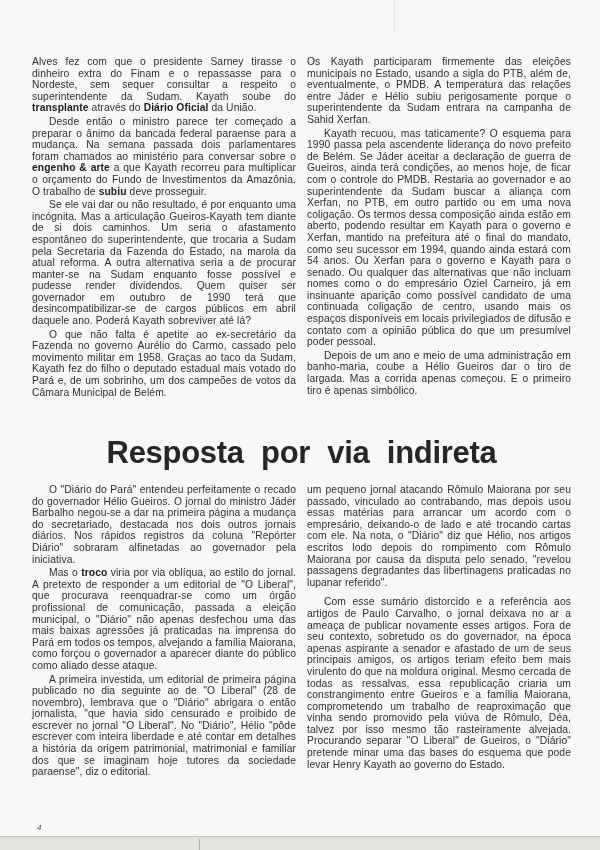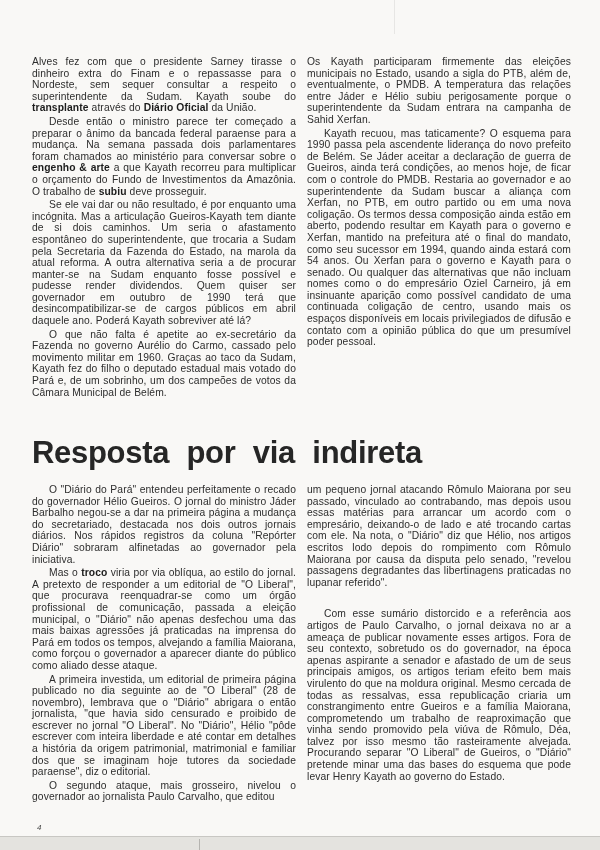--- a/index.html
+++ b/index.html
@@ -20,25 +20,25 @@
   .columns{display:flex;gap:11px;}
   .columns.top{min-height:372px;align-items:flex-start;}
   .col{width:264px;flex:0 0 264px;}
   .col p{
     margin:0 0 2px 0;
     font-size:10.3px;line-height:11.6px;
     text-align:justify;letter-spacing:0.1px;
     color:var(--ink);
   }
   .col p.indent{text-indent:17px;}
-  .col p.spaced{margin-top:20px;}
+  .col p.spaced{margin-top:8px;}
   .col b{font-weight:700;color:#1c1c1c;}
   .headline{
     margin:7px 0 13px 0;
-    text-align:left;
+    text-align:center;
     font-size:31px;font-weight:700;
     letter-spacing:-0.3px;word-spacing:9px;
     color:var(--headline-ink);
   }
   .page-number{
     position:absolute;left:37px;bottom:18px;
     font-size:8px;font-style:italic;color:#4a4a4a;
   }
   .scan-line-top{
     position:absolute;left:394px;top:0;width:1px;height:34px;
@@ -58,36 +58,36 @@
 
 <div class="page">
 
   <div class="scan-line-top"></div>
 
   <section class="columns top">
     <div class="col">
         <p class="">Alves fez com que o presidente Sarney tirasse o dinheiro extra do Finam e o repassasse para o Nordeste, sem sequer consultar a respeito o superintendente da Sudam. Kayath soube do <b>transplante</b> através do <b>Diário Oficial</b> da União.</p>
         <p class="indent">Desde então o ministro parece ter começado a preparar o ânimo da bancada federal paraense para a mudança. Na semana passada dois parlamentares foram chamados ao ministério para conversar sobre o <b>engenho &amp; arte</b> a que Kayath recorreu para multiplicar o orçamento do Fundo de Investimentos da Amazônia. O trabalho de <b>subiu</b> deve prosseguir.</p>
         <p class="indent">Se ele vai dar ou não resultado, é por enquanto uma incógnita. Mas a articulação Gueiros-Kayath tem diante de si dois caminhos. Um seria o afastamento espontâneo do superintendente, que trocaria a Sudam pela Secretaria da Fazenda do Estado, na marola da atual reforma. A outra alternativa seria a de procurar manter-se na Sudam enquanto fosse possível e pudesse render dividendos. Quem quiser ser governador em outubro de 1990 terá que desincompatibilizar-se de cargos públicos em abril daquele ano. Poderá Kayath sobreviver até lá?</p>
-        <p class="indent">O que não falta é apetite ao ex-secretário da Fazenda no governo Aurélio do Carmo, cassado pelo movimento militar em 1960. Graças ao taco da Sudam, Kayath fez do filho o deputado estadual mais votado do Pará e, de um sobrinho, um dos campeões de votos da Câmara Municipal de Belém.</p>
+        <p class="indent">O que não falta é apetite ao ex-secretário da Fazenda no governo Aurélio do Carmo, cassado pelo movimento militar em 1958. Graças ao taco da Sudam, Kayath fez do filho o deputado estadual mais votado do Pará e, de um sobrinho, um dos campeões de votos da Câmara Municipal de Belém.</p>
       </div>
     <div class="col">
         <p class="">Os Kayath participaram firmemente das eleições municipais no Estado, usando a sigla do PTB, além de, eventualmente, o PMDB. A temperatura das relações entre Jáder e Hélio subiu perigosamente porque o superintendente da Sudam entrara na campanha de Sahid Xerfan.</p>
         <p class="indent">Kayath recuou, mas taticamente? O esquema para 1990 passa pela ascendente liderança do novo prefeito de Belém. Se Jáder aceitar a declaração de guerra de Gueiros, ainda terá condições, ao menos hoje, de ficar com o controle do PMDB. Restaria ao governador e ao superintendente da Sudam buscar a aliança com Xerfan, no PTB, em outro partido ou em uma nova coligação. Os termos dessa composição ainda estão em aberto, podendo resultar em Kayath para o governo e Xerfan, mantido na prefeitura até o final do mandato, como seu sucessor em 1994, quando ainda estará com 54 anos. Ou Xerfan para o governo e Kayath para o senado. Ou qualquer das alternativas que não incluam nomes como o do empresário Oziel Carneiro, já em insinuante aparição como possível candidato de uma continuada coligação de centro, usando mais os espaços disponíveis em locais privilegiados de difusão e contato com a opinião pública do que um presumível poder pessoal.</p>
+        <p class="indent">Depois de um ano e meio de uma administração em banho-maria, coube a Hélio Gueiros dar o tiro de largada. Mas a corrida apenas começou. E o primeiro tiro é apenas simbólico.</p>
       </div>
   </section>
 
   <h1 class="headline">Resposta por via indireta</h1>
 
   <section class="columns bottom">
     <div class="col">
         <p class="indent">O "Diário do Pará" entendeu perfeitamente o recado do governador Hélio Gueiros. O jornal do ministro Jáder Barbalho negou-se a dar na primeira página a mudança do secretariado, destacada nos dois outros jornais diários. Nos rápidos registros da coluna "Repórter Diário" sobraram alfinetadas ao governador pela iniciativa.</p>
         <p class="indent">Mas o <b>troco</b> viria por via oblíqua, ao estilo do jornal. A pretexto de responder a um editorial de "O Liberal", que procurava reenquadrar-se como um órgão profissional de comunicação, passada a eleição municipal, o "Diário" não apenas desfechou uma das mais baixas agressões já praticadas na imprensa do Pará em todos os tempos, alvejando a família Maiorana, como forçou o governador a aparecer diante do público como aliado desse ataque.</p>
         <p class="indent">A primeira investida, um editorial de primeira página publicado no dia seguinte ao de "O Liberal" (28 de novembro), lembrava que o "Diário" abrigara o então jornalista, "que havia sido censurado e proibido de escrever no jornal "O Liberal". No "Diário", Hélio "pôde escrever com inteira liberdade e até contar em detalhes a história da origem patrimonial, matrimonial e familiar dos que se imaginam hoje tutores da sociedade paraense", diz o editorial.</p>
-        <p class="indent">O segundo ataque, mais grosseiro, nivelou o governador ao jornalista Paulo Carvalho, que editou</p>
       </div>
     <div class="col">
         <p class="">um pequeno jornal atacando Rômulo Maiorana por seu passado, vinculado ao contrabando, mas depois usou essas matérias para arrancar um acordo com o empresário, deixando-o de lado e até trocando cartas com ele. Na nota, o "Diário" diz que Hélio, nos artigos escritos lodo depois do rompimento com Rômulo Maiorana por causa da disputa pelo senado, "revelou passagens degradantes das libertinagens praticadas no lupanar referido".</p>
         <p class="indent spaced">Com esse sumário distorcido e a referência aos artigos de Paulo Carvalho, o jornal deixava no ar a ameaça de publicar novamente esses artigos. Fora de seu contexto, sobretudo os do governador, na época apenas aspirante a senador e afastado de um de seus principais amigos, os artigos teriam efeito bem mais virulento do que na moldura original. Mesmo cercada de todas as ressalvas, essa republicação criaria um constrangimento entre Gueiros e a família Maiorana, comprometendo um trabalho de reaproximação que vinha sendo promovido pela viúva de Rômulo, Déa, talvez por isso mesmo tão rasteiramente alvejada. Procurando separar "O Liberal" de Gueiros, o "Diário" pretende minar uma das bases do esquema que pode levar Henry Kayath ao governo do Estado.</p>
       </div>
   </section>
 
   <div class="page-number">4</div>
 
   <div class="scan-band">

